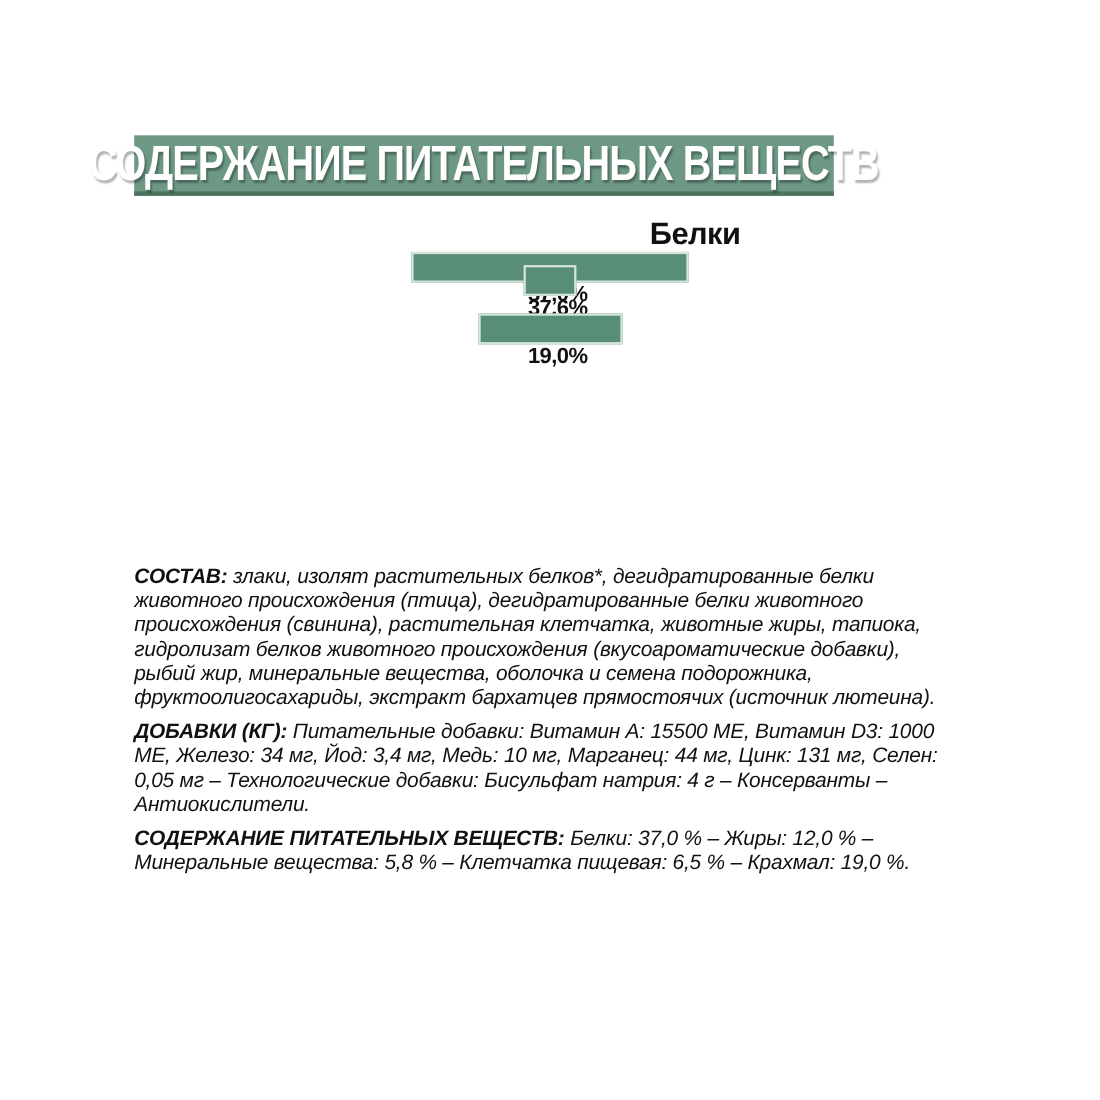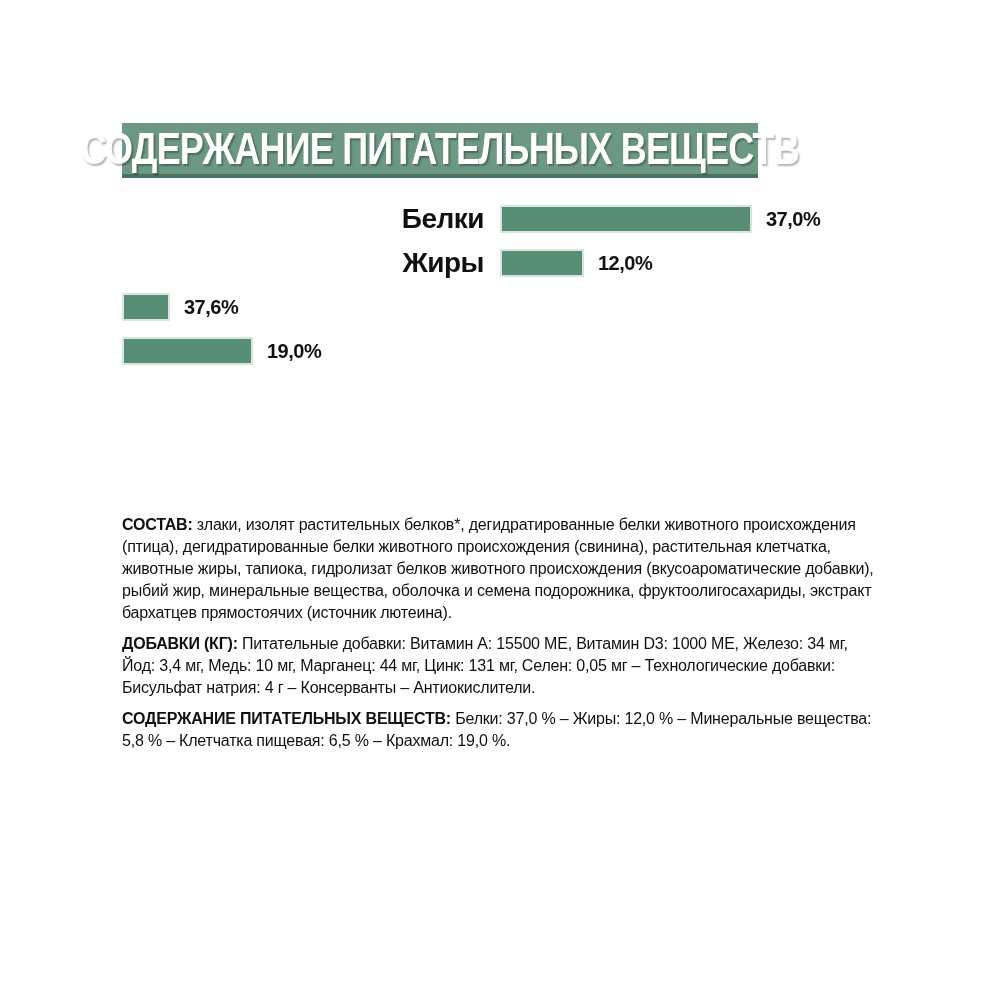--- a/index.html
+++ b/index.html
@@ -47,20 +47,21 @@
   .chart {
     position: absolute;
     left: 122px;
     top: 197px;
     width: 756px;
   }
   .chart-row {
     display: flex;
     align-items: center;
     height: 44px;
+    flex-direction: column;
   }
   .chart-label {
     width: 362px;
     padding-right: 16px;
     text-align: right;
     font-size: 28px;
     font-weight: bold;
     letter-spacing: -0.5px;
     white-space: nowrap;
     color: #111111;
@@ -82,49 +83,45 @@
 
   
   .text-section {
     position: absolute;
     left: 122px;
     top: 514px;
     width: 756px;
   }
   .text-section p {
     margin: 0 0 9px 0;
-    font-size: 16px;
+    font-size: 19px;
     line-height: 22px;
     letter-spacing: -0.2px;
     color: #111111;
+    font-style: italic;
   }
   .text-section p .lead {
     font-weight: bold;
   }
   .footnote { margin-top: 2px; }
 </style>
 </head>
 <body>
 
 <div class="page">
 
   <div class="banner banner-nutrients">
     <span class="banner-text">СОДЕРЖАНИЕ ПИТАТЕЛЬНЫХ ВЕЩЕСТВ</span>
   </div>
 
   <div class="chart">
     <div class="chart-row">
       <span class="chart-label">Белки</span>
       <span class="chart-bar" style="width: 248px;"></span>
       <span class="chart-value">37,0%</span>
-    </div>
-    <div class="chart-row">
-      <span class="chart-label">Жиры</span>
-      <span class="chart-bar" style="width: 80px;"></span>
-      <span class="chart-value">12,0%</span>
     </div>
     <div class="chart-row">
       <span class="chart-bar" style="width: 44px;"></span>
       <span class="chart-value">37,6%</span>
     </div>
     <div class="chart-row">
       <span class="chart-bar" style="width: 127px;"></span>
       <span class="chart-value">19,0%</span>
     </div>
   </div>

